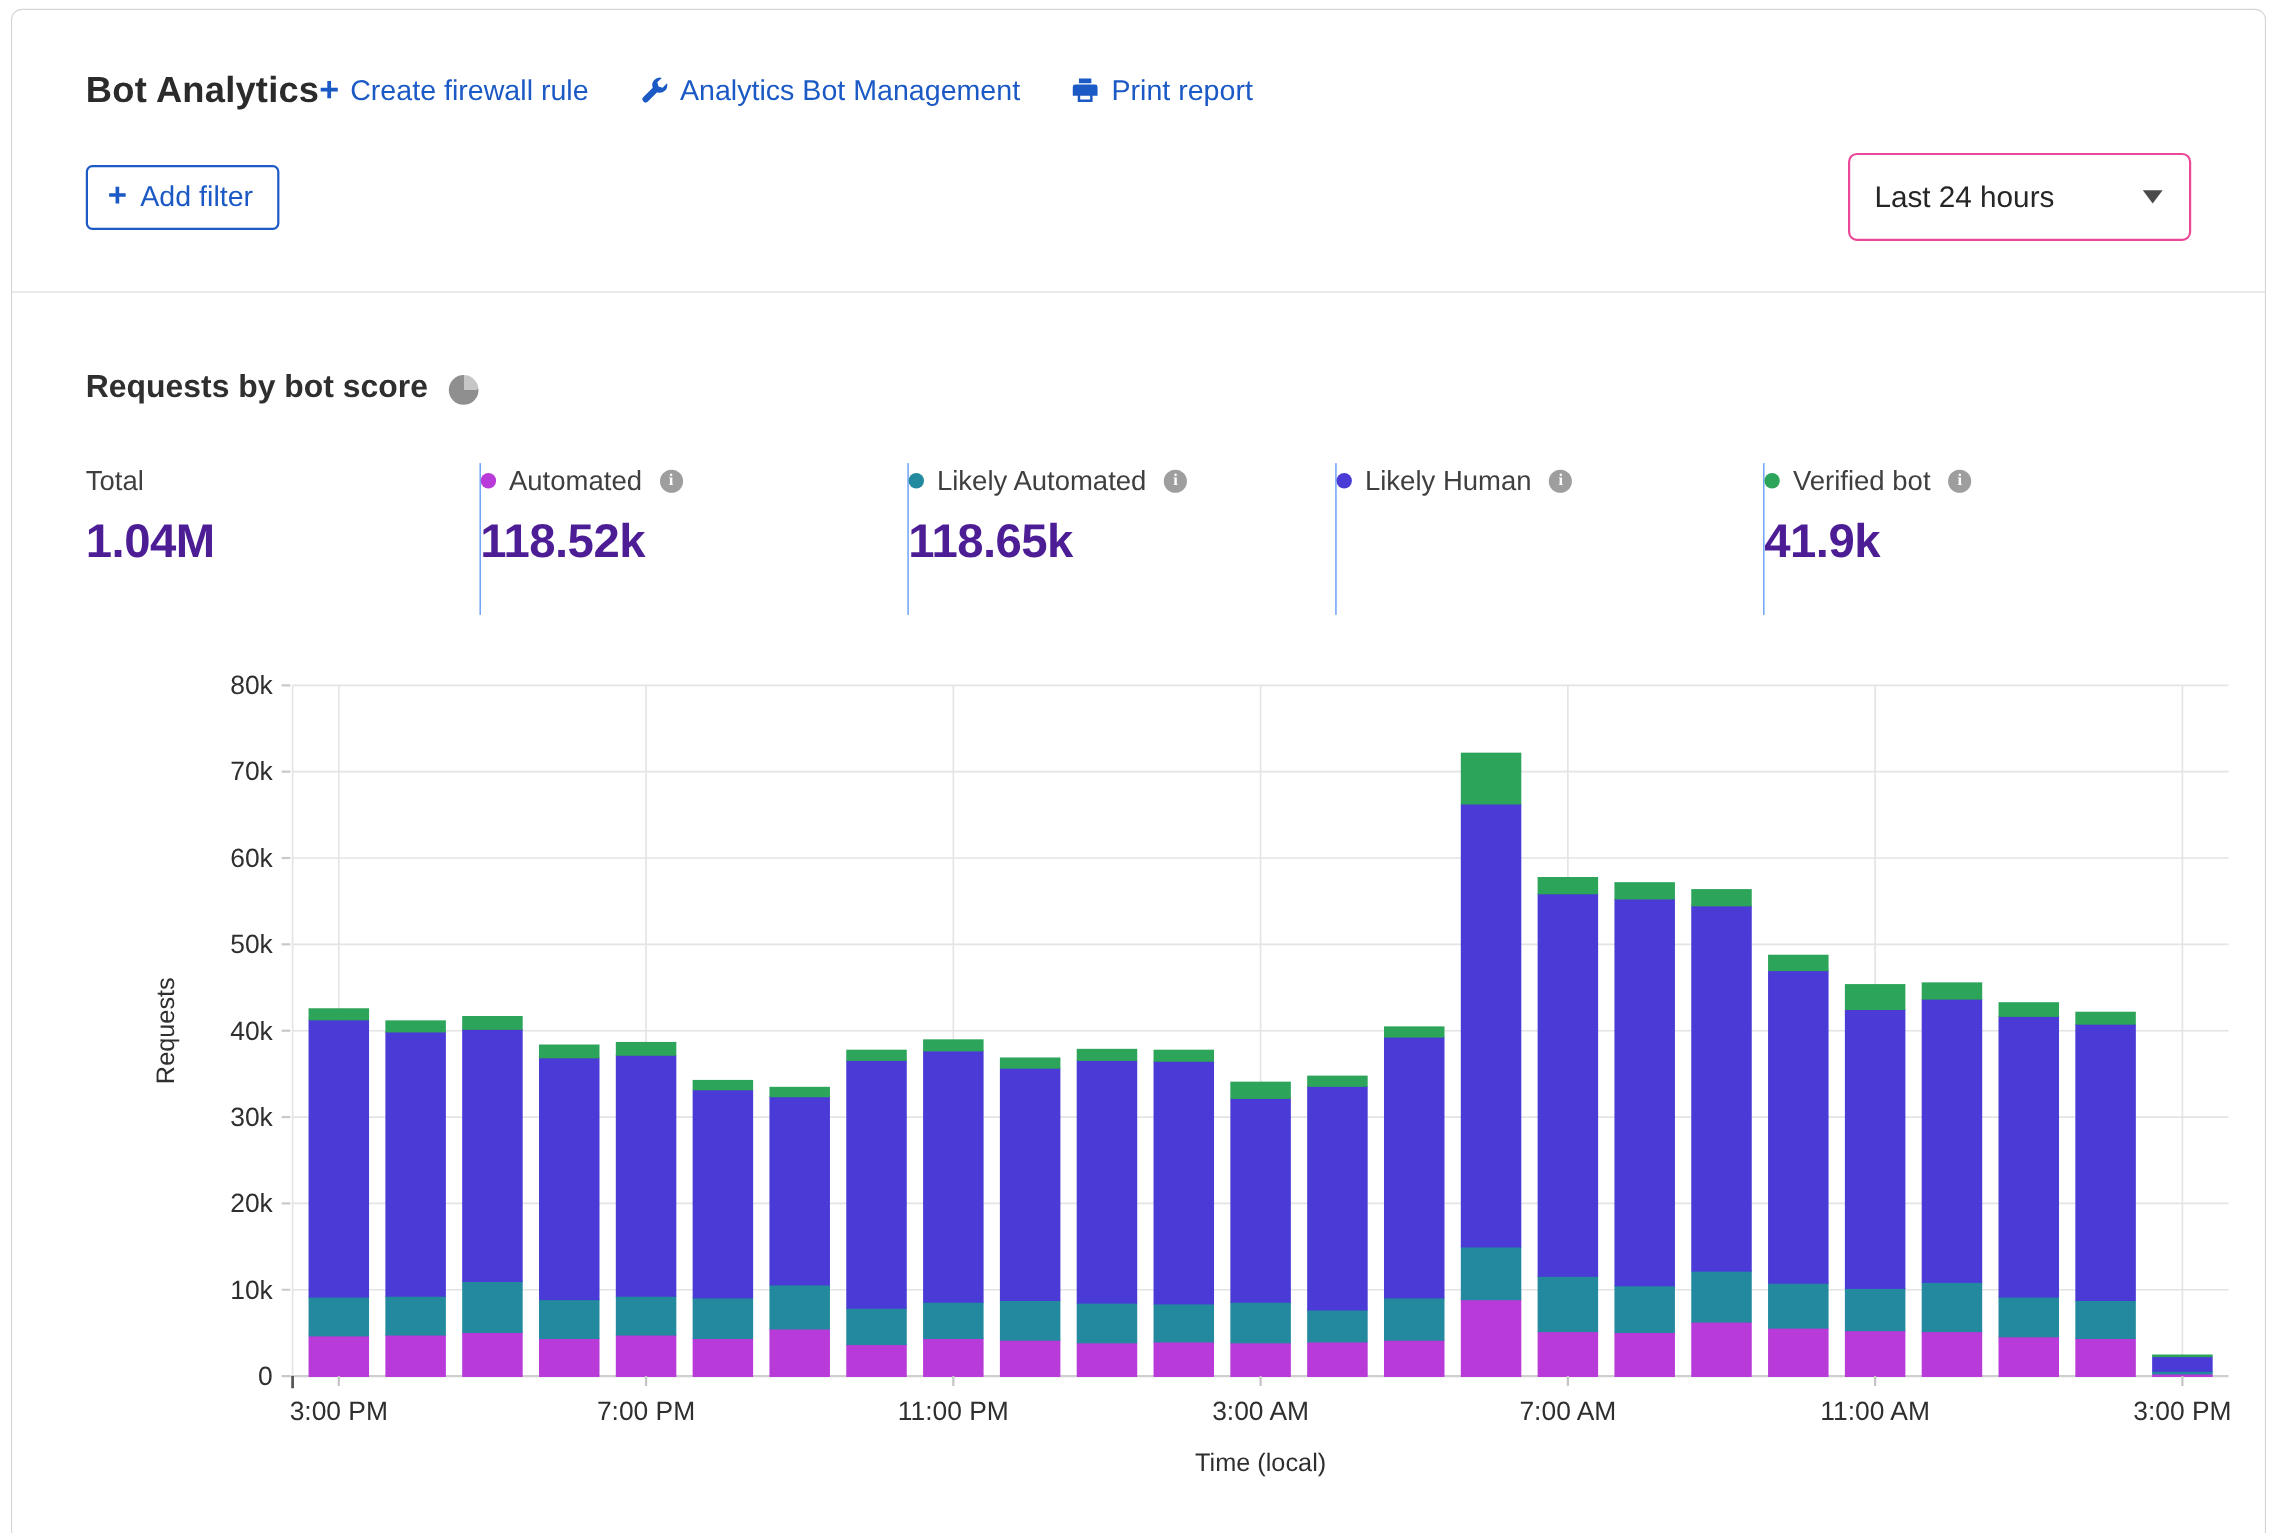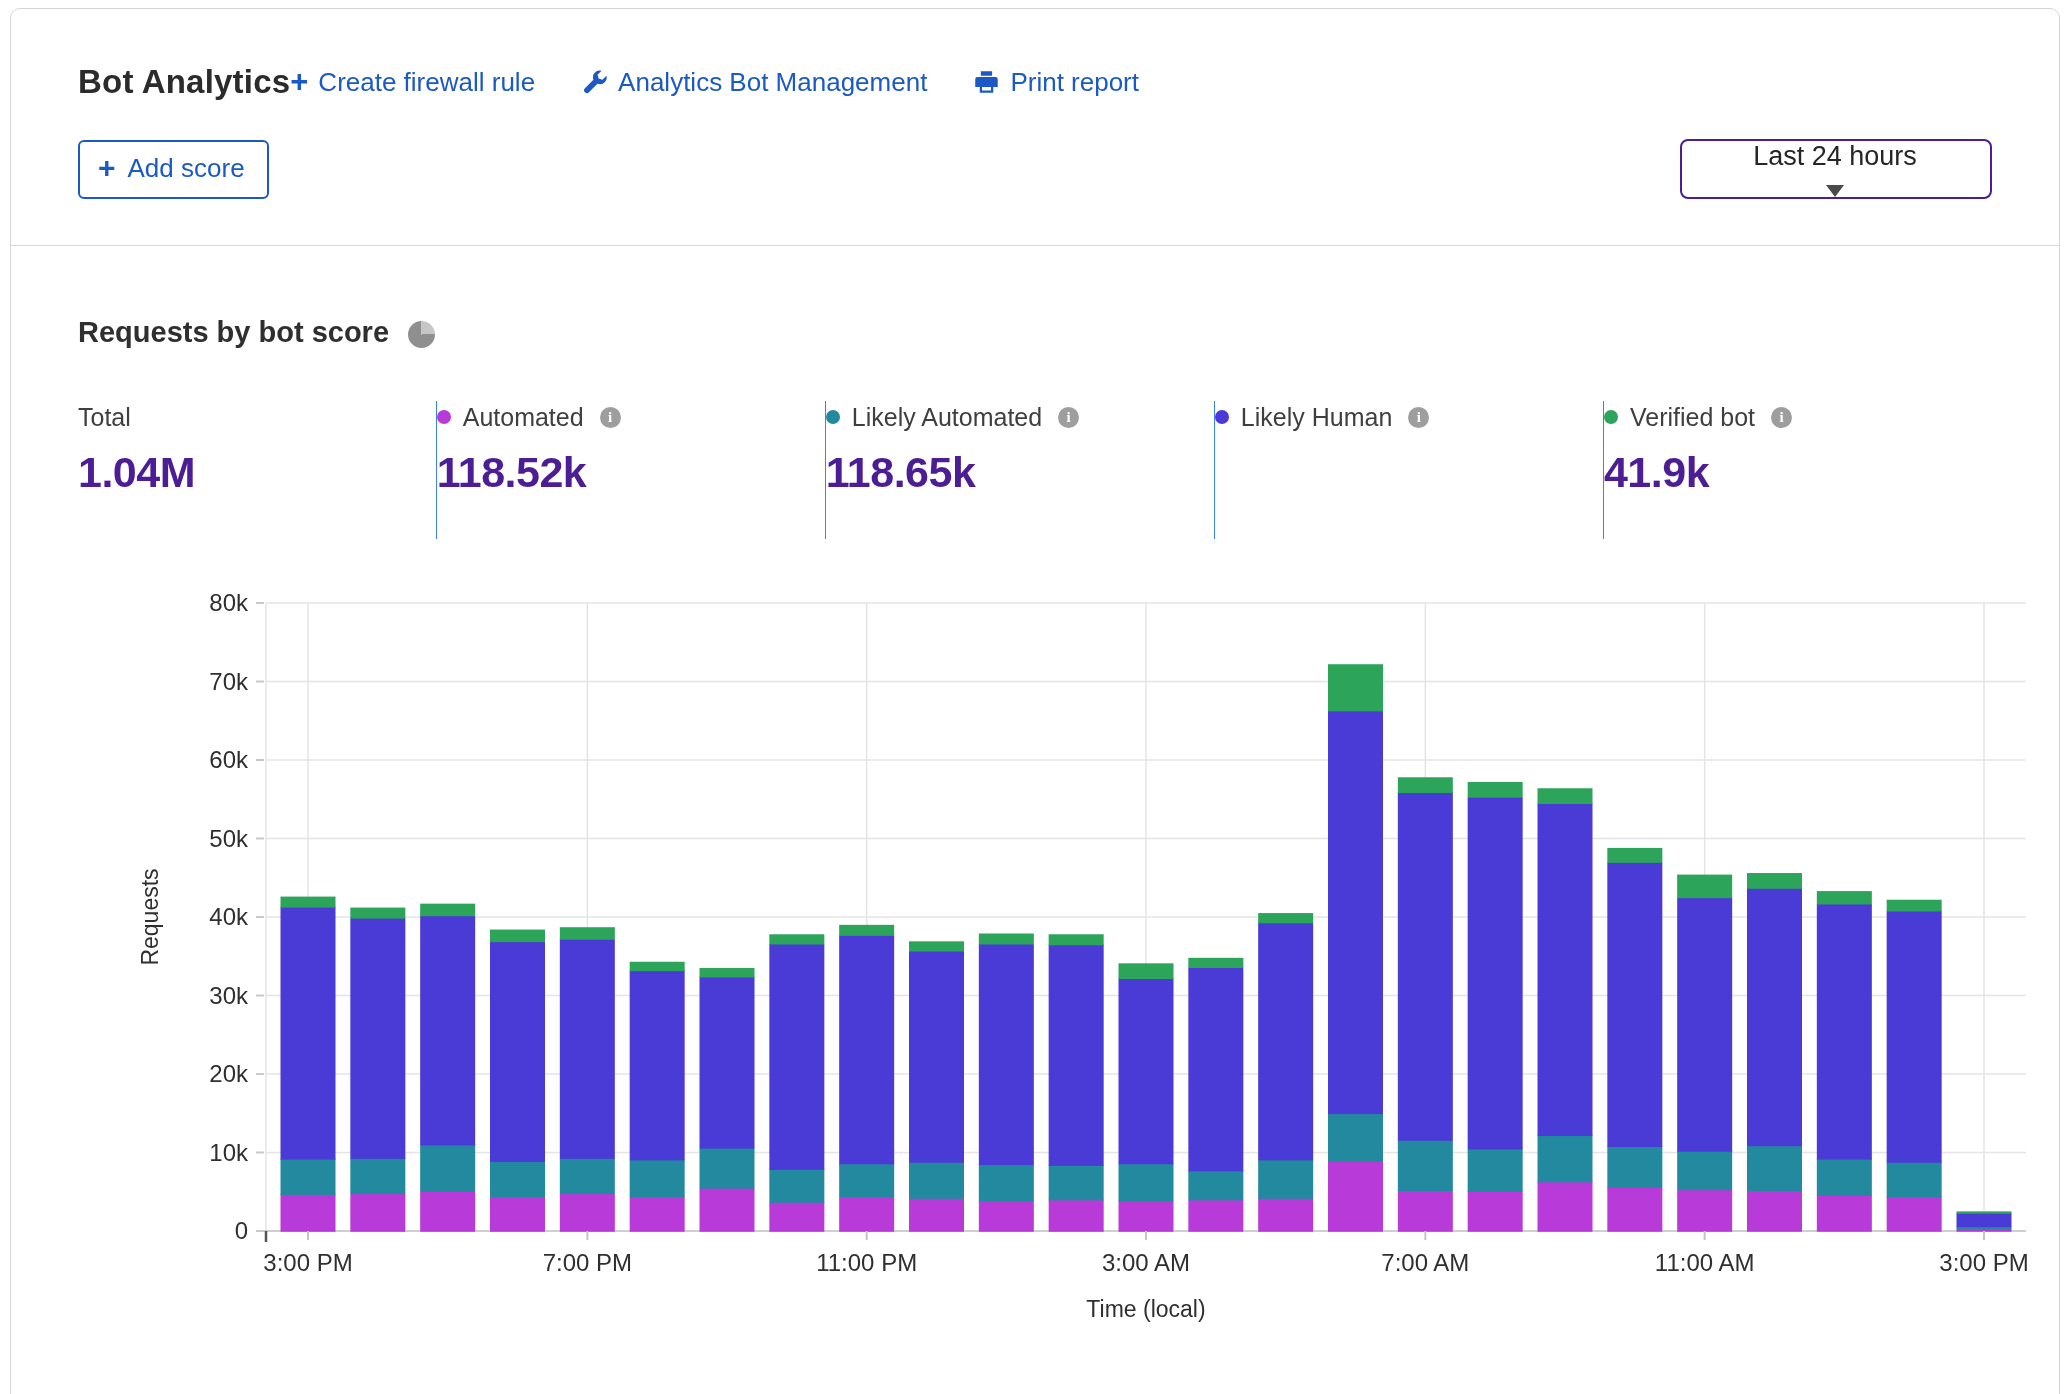--- a/index.html
+++ b/index.html
@@ -15,22 +15,22 @@
     font-size:26px; cursor:pointer; }
   .action-link .plus { font-size:31px; font-weight:600; line-height:1; position:relative; top:-1px; }
   .action-link svg { display:block; }
   .filter-row { display:flex; justify-content:space-between; align-items:center;
     margin-top:38px; padding-bottom:46px; }
   .add-filter-btn { display:flex; align-items:center; gap:12px; border:2px solid #1b59c5;
     border-radius:6px; background:#fff; color:#1b59c5; font-size:26px; padding:11px 22px 13px 18px;
     cursor:pointer; font-family:inherit; }
   .add-filter-btn .plus { font-size:30px; font-weight:600; line-height:1; }
   .time-select { display:flex; align-items:center; justify-content:space-between;
-    width:312px; height:60px; border:2px solid #4c1d95; border-radius:8px;
-    padding:0 24px 0 22px; font-size:27px; color:#262626; cursor:pointer; background:#fff;flex-direction:column; }
+    width:312px; height:80px; border:2px solid #ec4899; border-radius:8px;
+    padding:0 24px 0 22px; font-size:27px; color:#262626; cursor:pointer; background:#fff; }
   .chevron { width:0; height:0; border-left:9px solid transparent;
     border-right:9px solid transparent; border-top:12px solid #4a4a4a; }
   .divider { border-bottom:1px solid #d9d9d9; }
   .card-body { padding:70px 67px 0 67px; }
   .section-title-row { display:flex; align-items:center; gap:19px; }
   .section-title { font-size:29px; font-weight:700; color:#2f2f2f; }
   .pie-icon { width:27px; height:27px; border-radius:50%;
     background:conic-gradient(#c6c6c6 0deg 88deg, #8f8f8f 88deg 360deg); position:relative; top:2px; }
   .stats-row { display:flex; margin-top:52px;justify-content:center; }
   .stat-col { width:397px; border-left:1px solid #3b82f6; min-height:138px; }
@@ -73,21 +73,21 @@
                 <path d="M4 7h16a2 2 0 0 1 2 2v7h-4v5H6v-5H2V9a2 2 0 0 1 2-2zm4 9v3h8v-3H8z"></path>
               </svg>
           </span>
           <span>Print report</span>
         </div>
       </div>
     </div>
     <div class="filter-row">
       <button class="add-filter-btn">
         <span class="plus">+</span>
-        <span>Add score</span>
+        <span>Add filter</span>
       </button>
       <div class="time-select">
         <span>Last 24 hours</span>
         <span class="chevron"></span>
       </div>
     </div>
   </div>
 
   <div class="divider"></div>
 

